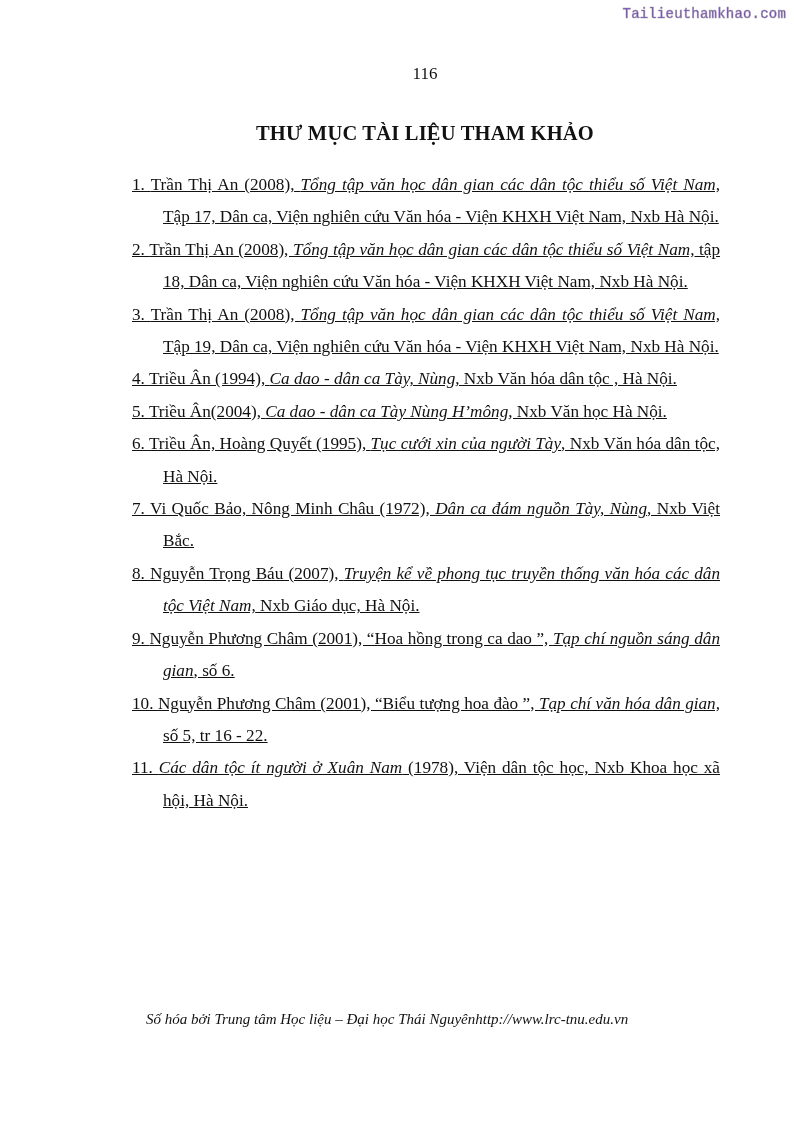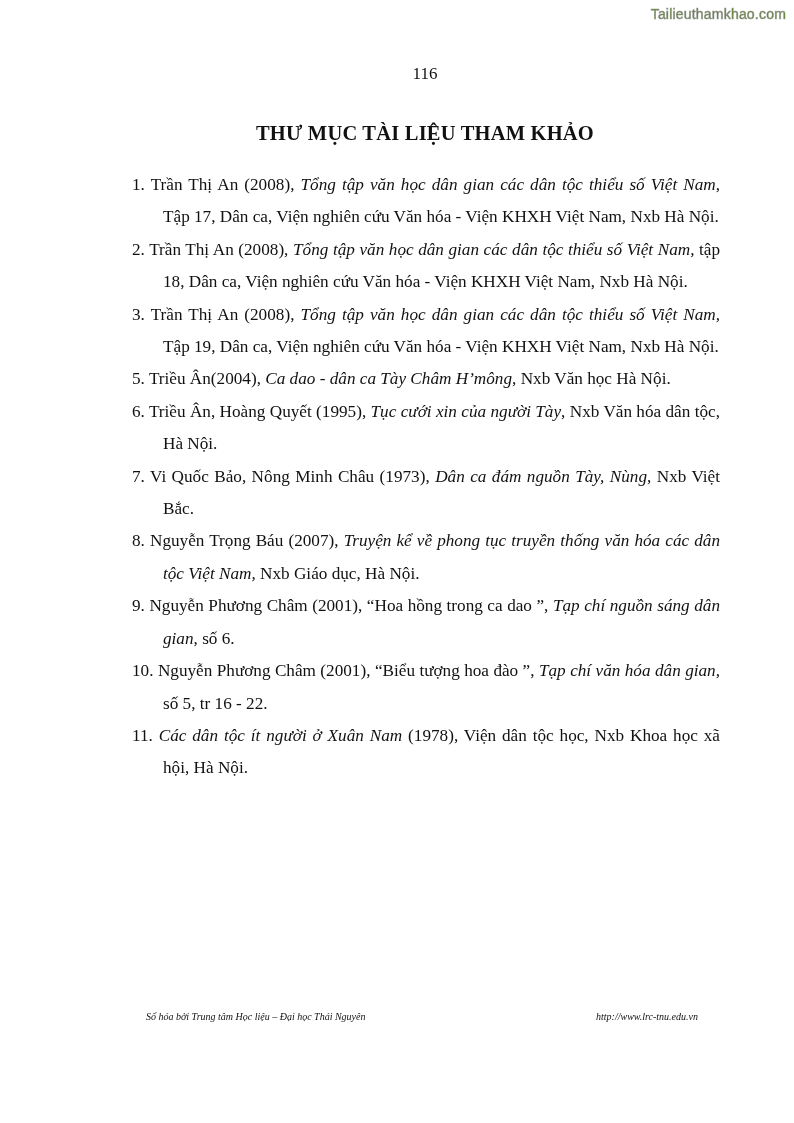--- a/index.html
+++ b/index.html
@@ -12,23 +12,23 @@
       height: 1123px;
       position: relative;
       overflow: hidden;
       font-family: "Liberation Serif", "DejaVu Serif", serif;
       color: #111111;
     }
     .watermark {
       position: absolute;
       top: 6px;
       right: 8px;
-      font-family: Liberation Sans, sans-serif;
+      font-family: Liberation Mono, monospace;
       font-size: 14px;
-      color: #4d7c0f;
+      color: #6d28d9;
       -webkit-text-stroke: 0.6px #9a9a9a;
       letter-spacing: 0.2px;
     }
     .page-number {
       position: absolute;
       top: 64px;
       left: 0;
       width: 850px;
       text-align: center;
       font-size: 17px;
@@ -51,49 +51,51 @@
       margin: 0;
       padding: 0;
       list-style: none;
     }
     .ref-item {
       font-size: 17.2px;
       line-height: 32.4px;
       text-align: justify;
       padding-left: 31px;
       text-indent: -31px;
+      text-decoration: underline;
     }
     .ref-item i { font-style: italic; }
     .footer {
       position: absolute;
       top: 1011px;
       left: 146px;
       width: 552px;
-      font-size: 10px;
+      font-size: 15px;
       font-style: italic;
       display: flex;
-      justify-content: space-between;
+      justify-content: flex-start;
     }
   </style>
 </head>
 <body>
 
 <div class="watermark">Tailieuthamkhao.com</div>
 
 <div class="page-number">116</div>
 
 <div class="page-title">THƯ MỤC TÀI LIỆU THAM KHẢO</div>
 
 <ol class="ref-list">
   <li class="ref-item"><span>1. </span><span>Trần Thị An  (2008), </span><i>Tổng tập văn học dân gian các dân tộc thiểu số Việt Nam,</i><span> Tập 17, Dân ca, Viện nghiên cứu Văn hóa - Viện KHXH Việt Nam, Nxb Hà Nội.</span></li>
   <li class="ref-item"><span>2. </span><span>Trần Thị An  (2008), </span><i>Tổng tập văn học dân gian các dân tộc thiểu số Việt Nam,</i><span> tập 18, Dân ca, Viện nghiên cứu Văn hóa  - Viện KHXH Việt Nam, Nxb Hà Nội.</span></li>
   <li class="ref-item"><span>3. </span><span>Trần Thị An (2008), </span><i>Tổng tập văn học dân gian các dân tộc thiểu số Việt Nam,</i><span>  Tập 19, Dân ca, Viện nghiên cứu Văn hóa - Viện KHXH Việt Nam, Nxb Hà Nội.</span></li>
-  <li class="ref-item"><span>5. </span><span>Triều Ân(2004), </span><i>Ca dao - dân ca Tày Châm H’mông</i><span>, Nxb Văn học Hà Nội.</span></li>
+  <li class="ref-item"><span>4. </span><span>Triều Ân  (1994), </span><i>Ca dao - dân ca Tày, Nùng</i><span>, Nxb Văn hóa dân tộc , Hà Nội.</span></li>
+  <li class="ref-item"><span>5. </span><span>Triều Ân(2004), </span><i>Ca dao - dân ca Tày Nùng H’mông</i><span>, Nxb Văn học Hà Nội.</span></li>
   <li class="ref-item"><span>6. </span><span>Triều Ân, Hoàng Quyết (1995), </span><i>Tục cưới xin của người Tày</i><span>, Nxb Văn hóa dân tộc, Hà Nội.</span></li>
-  <li class="ref-item"><span>7. </span><span>Vi Quốc Bảo, Nông Minh Châu (1973), </span><i>Dân ca đám nguồn Tày, Nùng</i><span>, Nxb Việt Bắc.</span></li>
+  <li class="ref-item"><span>7. </span><span>Vi Quốc Bảo, Nông Minh Châu (1972), </span><i>Dân ca đám nguồn Tày, Nùng</i><span>, Nxb Việt Bắc.</span></li>
   <li class="ref-item"><span>8. </span><span>Nguyễn Trọng Báu  (2007), </span><i>Truyện kể về phong tục truyền thống văn hóa các dân tộc Việt Nam,</i><span> Nxb Giáo dục, Hà Nội.</span></li>
   <li class="ref-item"><span>9. </span><span>Nguyễn Phương Châm  (2001), “Hoa hồng trong ca dao ”, </span><i>Tạp chí nguồn sáng dân gian</i><span>, số 6.</span></li>
   <li class="ref-item"><span>10. </span><span>Nguyễn Phương Châm  (2001), “Biểu tượng hoa đào ”, </span><i>Tạp chí văn hóa dân gian,</i><span> số 5, tr 16 - 22.</span></li>
   <li class="ref-item"><span>11. </span><span></span><i>Các dân tộc ít người ở Xuân Nam</i><span> (1978), Viện dân tộc học, Nxb Khoa học xã hội, Hà Nội.</span></li>
 </ol>
 
 <div class="footer">
   <span>Số hóa bởi Trung tâm Học liệu – Đại học Thái Nguyên</span>
   <span>http://www.lrc-tnu.edu.vn</span>
 </div>

